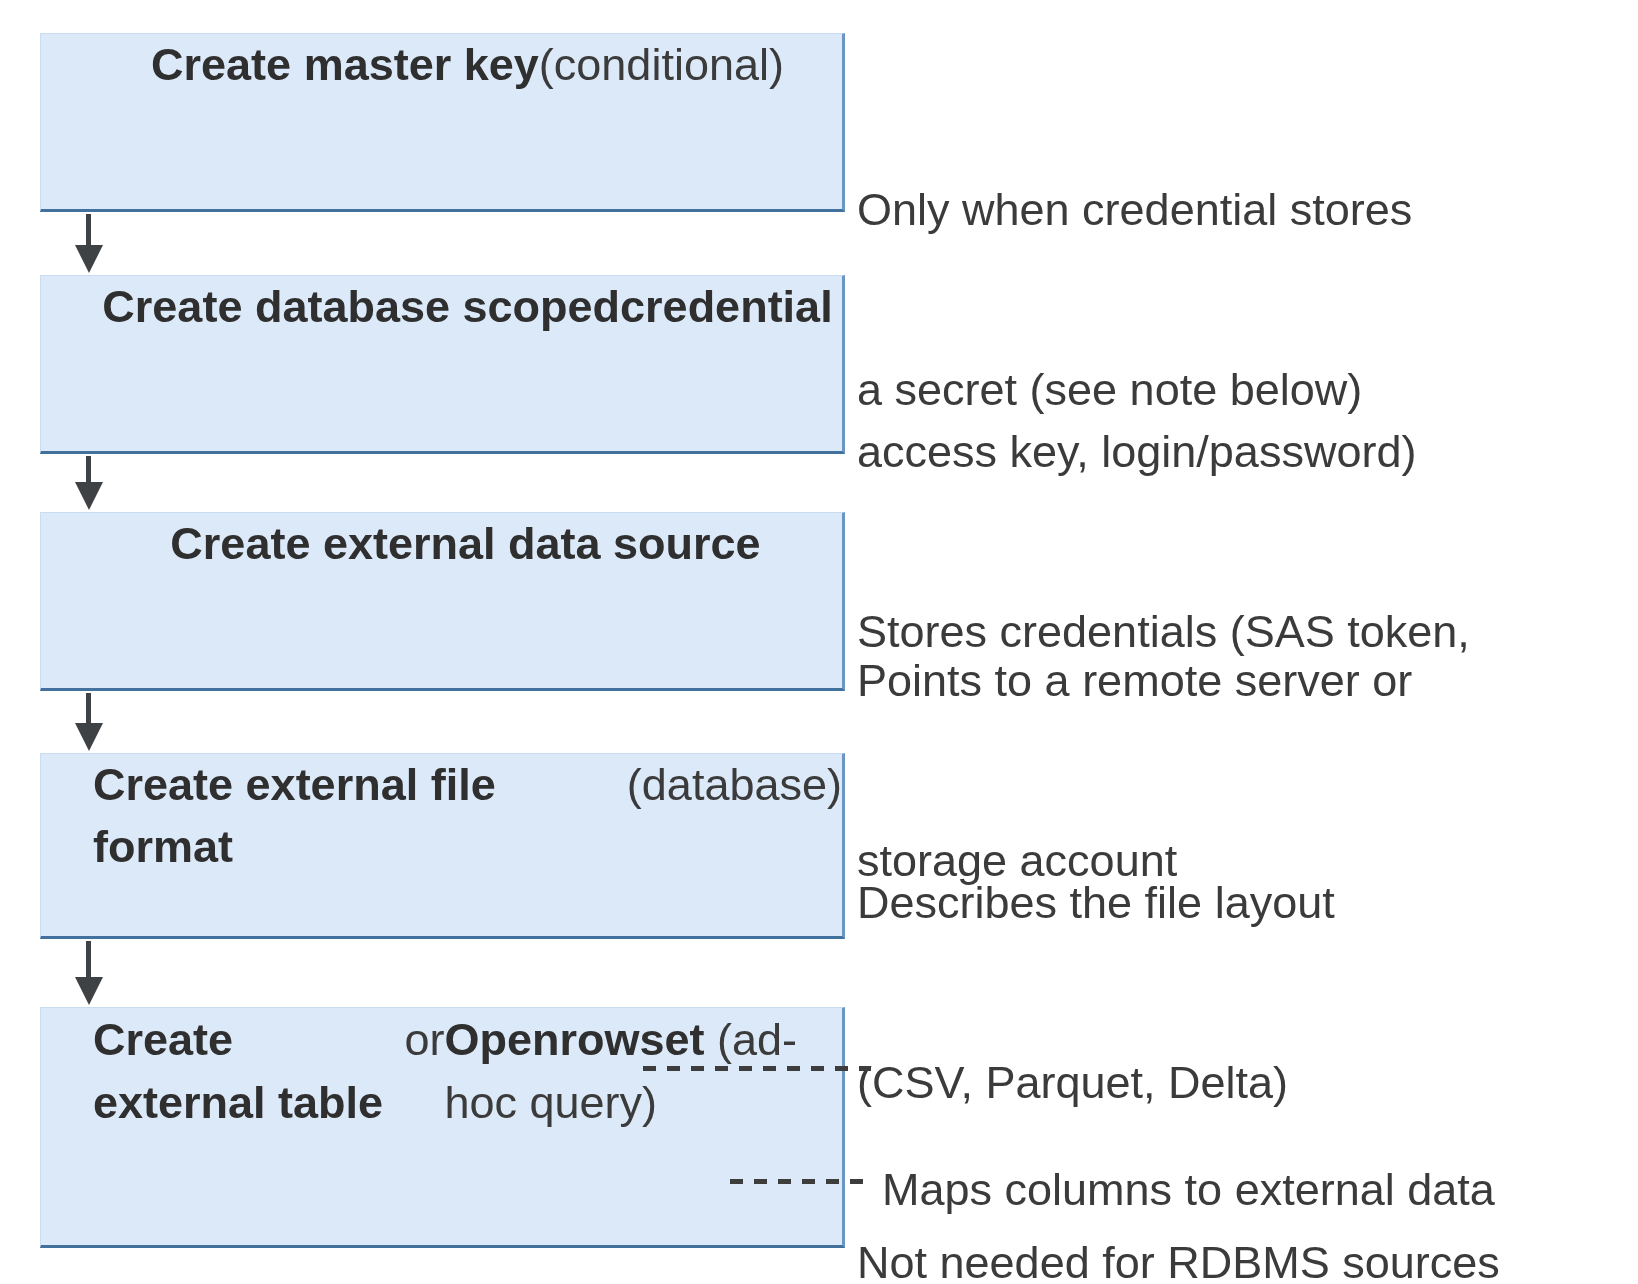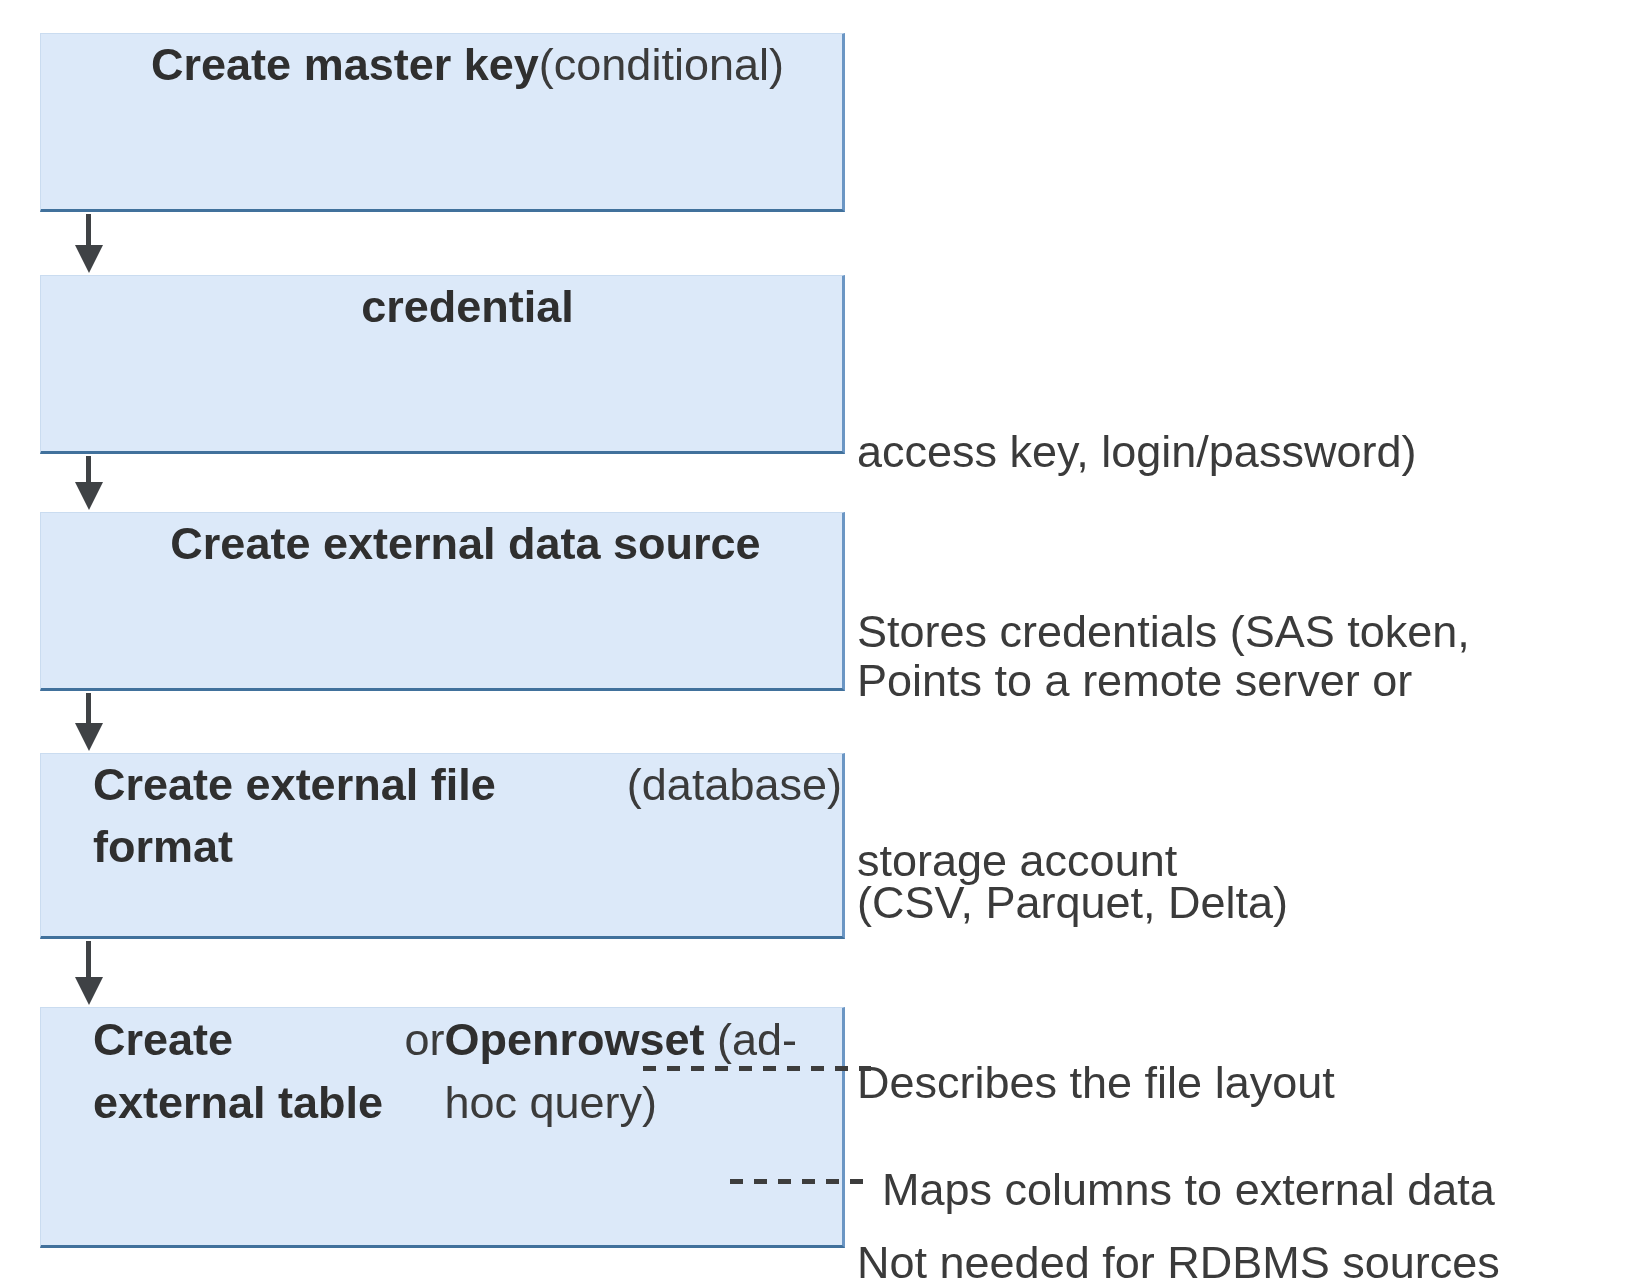--- a/index.html
+++ b/index.html
@@ -68,20 +68,21 @@
 <div id="stage">
 
   <div class="box" style="top:33px; height:179px;">
     <div class="t">Create master key</div>
     <div class="r">(conditional)</div>
   </div>
 
   <div class="arrow" style="top:214px; height:31px;"></div>
 
   <div class="box" style="top:275px; height:179px;">
+    <div class="t">Create database scoped</div>
     <div class="t">credential</div>
   </div>
 
   <div class="arrow" style="top:456px; height:26px;"></div>
 
   <div class="box" style="top:512px; height:179px;padding-left:48px;">
     <div class="t">Create external data source</div>
   </div>
 
   <div class="arrow" style="top:693px; height:30px;"></div>
@@ -92,34 +93,38 @@
   </div>
 
   <div class="arrow" style="top:941px; height:36px;"></div>
 
   <div class="box" style="top:1007px; height:241px; line-height:63px;">
     <div class="t">Create external table</div>
     <div class="r">or</div>
     <div><span class="t">Openrowset</span><span class="r"> (ad-hoc query)</span></div>
   </div>
 
+  <div class="desc" style="top:60px;">
+    <div>Only when credential stores</div>
+    <div>a secret (see note below)</div>
+  </div>
 
   <div class="desc" style="top:302px;">
     <div>access key, login/password)</div>
     <div>Stores credentials (SAS token,</div>
   </div>
 
   <div class="desc" style="top:531px;">
     <div>Points to a remote server or</div>
     <div>storage account</div>
   </div>
 
   <div class="desc" style="top:753px;">
+    <div>Describes the file layout</div>
     <div>(CSV, Parquet, Delta)</div>
-    <div>Describes the file layout</div>
     <div>Not needed for RDBMS sources</div>
   </div>
 
   <div class="dash" style="left:643px; top:1066px; width:228px;"></div>
   <div class="dash" style="left:730px; top:1179px; width:141px;"></div>
 
   <div class="desc" style="left:882px; top:1040px;">
     <div>Maps columns to external data</div>
   </div>
 

